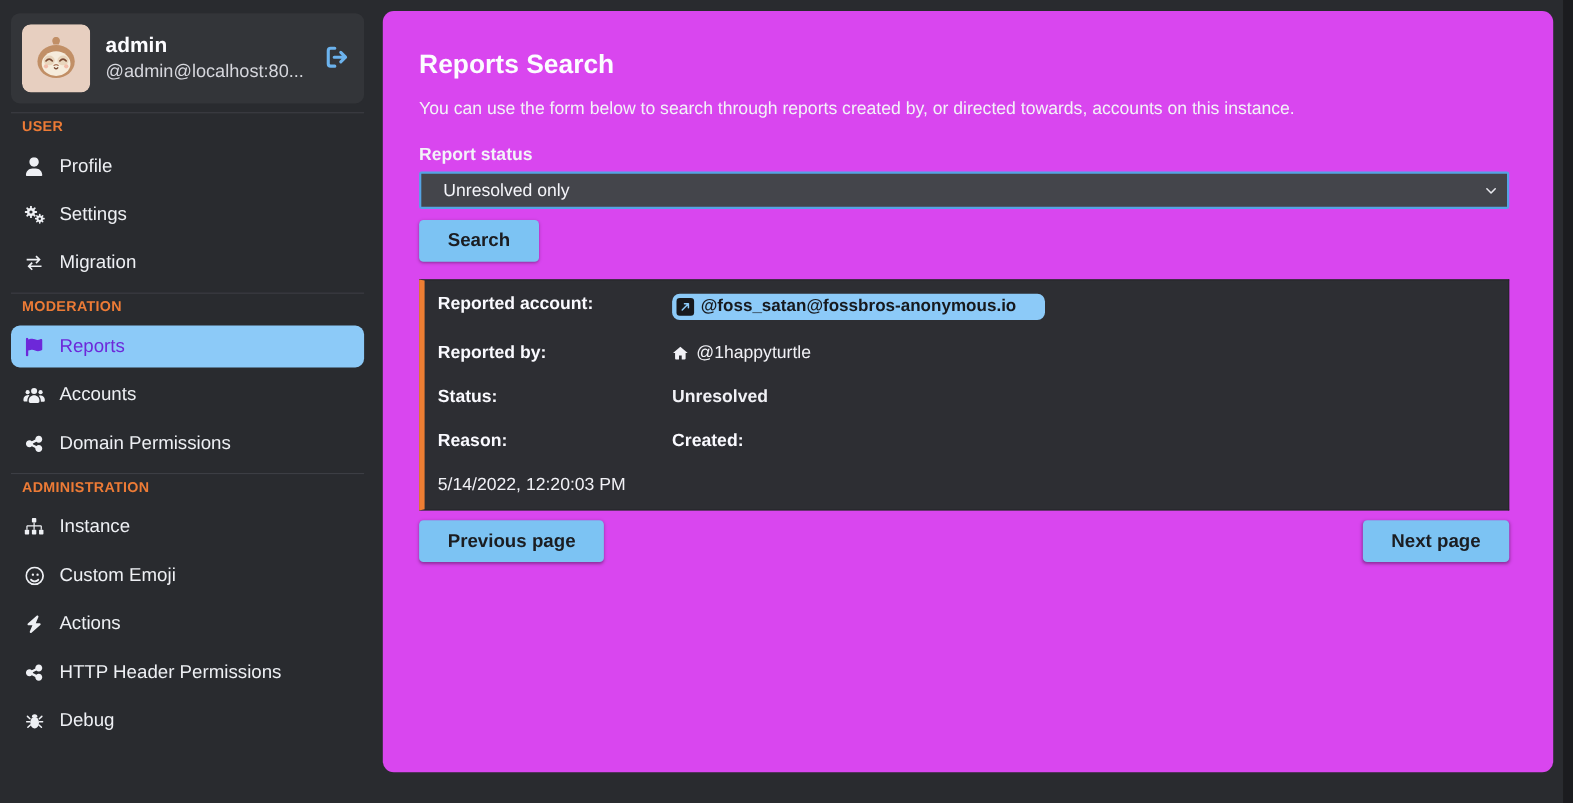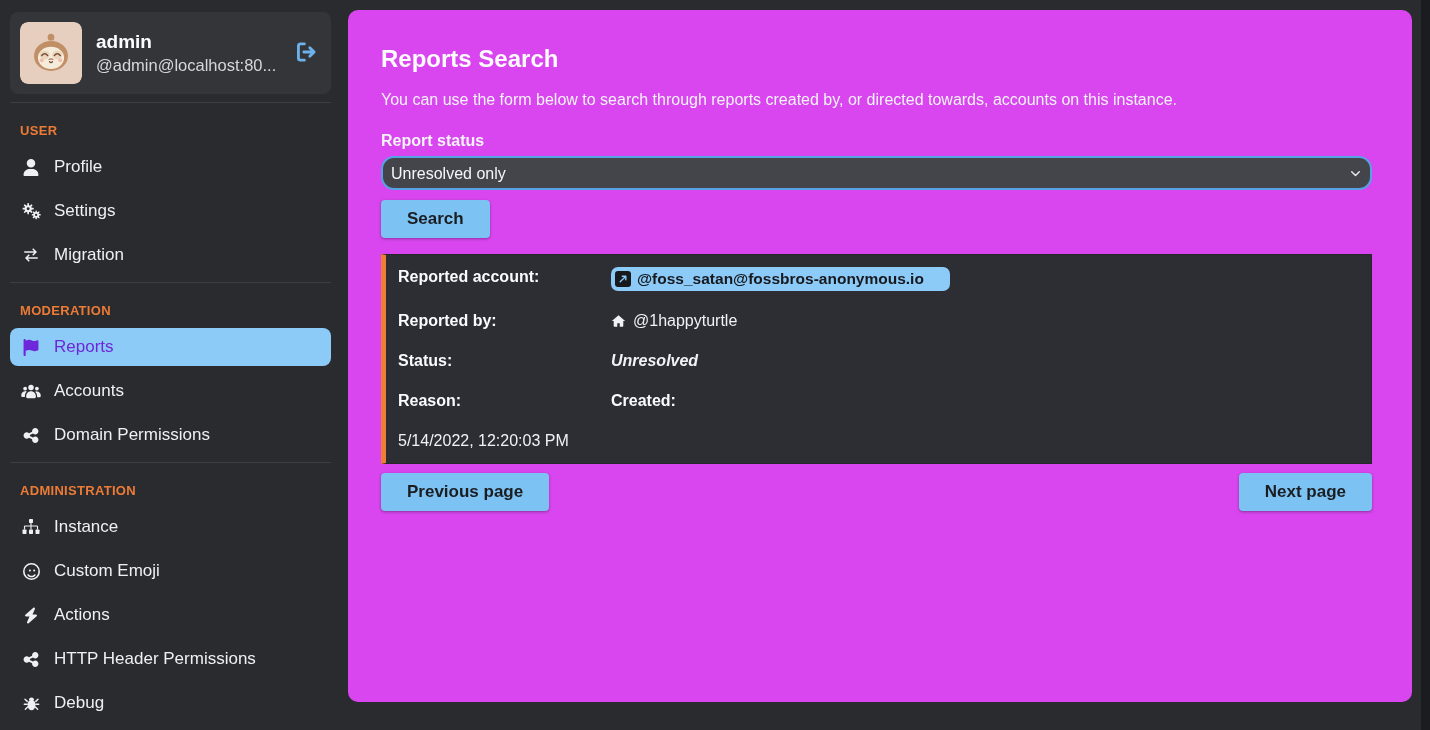--- a/index.html
+++ b/index.html
@@ -13,64 +13,64 @@
   .sidebar{width:345px;flex:0 0 345px;box-sizing:border-box;padding:12px 14px 0 10px;}
   .user-card{
     background:#333539;border-radius:8px;padding:10px;display:flex;align-items:center;gap:14px;
   }
   .avatar{width:62px;height:62px;border-radius:8px;flex:0 0 62px;display:block;}
   .user-meta{flex:1;min-width:0;}
   .user-name{font-size:19px;font-weight:700;color:#fcfcff;line-height:24px;}
   .user-handle{font-size:16.5px;color:#d6d7dd;line-height:22px;white-space:nowrap;overflow:hidden;}
   .logout-btn{background:none;border:none;cursor:pointer;padding:2px;color:#6cb3ee;display:flex;}
   .side-hr{border:0;border-top:1px solid #3c3e44;margin:8px 0 0 0;}
-  .section-label{font-size:13px;font-weight:700;color:#ed7b36;letter-spacing:.3px;margin:20px 0 10px 10px;text-transform:uppercase;}
+  .section-label{font-size:13px;font-weight:700;color:#ed7b36;letter-spacing:.3px;margin:4px 0 10px 10px;text-transform:uppercase;}
   .nav{list-style:none;margin:0;padding:0;}
   .nav-item{
     display:flex;align-items:center;gap:12px;padding:6px 10px;margin-bottom:6px;
     border-radius:8px;font-size:17px;color:#eef0f4;cursor:pointer;line-height:26px;
   }
   .nav-item.active{background:#8ccaf8;color:#6d28d9;font-weight:400;}
   .nav-icon{width:22px;flex:0 0 22px;display:flex;justify-content:center;align-items:center;}
   .nav-icon svg{display:block;}
   
   .main{flex:1;box-sizing:border-box;padding:10px 18px 28px 3px;}
   .panel{
     height:100%;box-sizing:border-box;background:#d946ef;border-radius:10px;
     padding:35px 40px 0 33px;
   }
   .page-title{font-size:24px;font-weight:700;color:#fcfcff;margin:0 0 18px 0;}
   .page-desc{font-size:16px;margin:0 0 23px 0;color:#f3f3f8;}
   .field-label{display:block;font-size:16px;font-weight:700;margin:0 0 6px 0;}
   .select-wrap{position:relative;}
   select.status-select{
     width:100%;height:34px;box-sizing:border-box;appearance:none;-webkit-appearance:none;
-    background:#44454b;color:#f5f5fa;border:2px solid #55a3e4;border-radius:13px;
-    font-family:"Liberation Sans", sans-serif;font-size:16px;padding:0 30px 0 8px;
+    background:#44454b;color:#f5f5fa;border:2px solid #55a3e4;border-radius:2px;
+    font-family:"Liberation Sans", sans-serif;font-size:16px;padding:0 30px 0 20px;
   }
   .select-chevron{position:absolute;right:10px;top:50%;transform:translateY(-50%);pointer-events:none;color:#e8e8ee;display:flex;}
   .btn{
     background:#7cc3f3;color:#1b1d21;border:none;border-radius:4px;cursor:pointer;
     font-family:"Liberation Sans", sans-serif;font-size:17px;font-weight:700;
     padding:9px 26px;box-shadow:0 1px 3px rgba(0,0,0,.35);
   }
   .search-btn{margin-top:10px;}
   .report-card{
     margin-top:16px;background:#2d2e33;border:1px solid #26272b;border-left:5px solid #ee7e33;
     padding:12px;display:grid;grid-template-columns:193px 1fr;row-gap:7px;column-gap:4px;
     font-size:16px;line-height:20px;align-items:start;gap:20px;
   }
   .report-label{font-weight:700;color:#fafaff;}
   .report-value{color:#f1f1f6;display:flex;align-items:center;gap:7px;}
   .acct-badge{
     display:inline-flex;align-items:center;gap:6px;background:#8ccaf8;color:#17191d;
     font-weight:700;border-radius:7px;padding:2px 26px 2px 4px;font-size:15.5px;cursor:pointer;text-decoration:none;
   }
   .ext-box{width:16px;height:16px;border-radius:3px;background:#17191d;display:inline-flex;align-items:center;justify-content:center;}
-  .status-strong{font-weight:700;font-style:italic;}
+  .status-strong{font-weight:700;}
   .pager{display:flex;justify-content:space-between;margin-top:9px;align-items:flex-end;}
   
   .scrollbar-strip{position:fixed;top:0;right:0;width:9px;height:730px;background:#1b1c1f;}
 </style>
 </head>
 <body>
 
 <nav class="sidebar">
   <div class="user-card">
     <svg class="avatar" viewBox="0 0 64 64">

